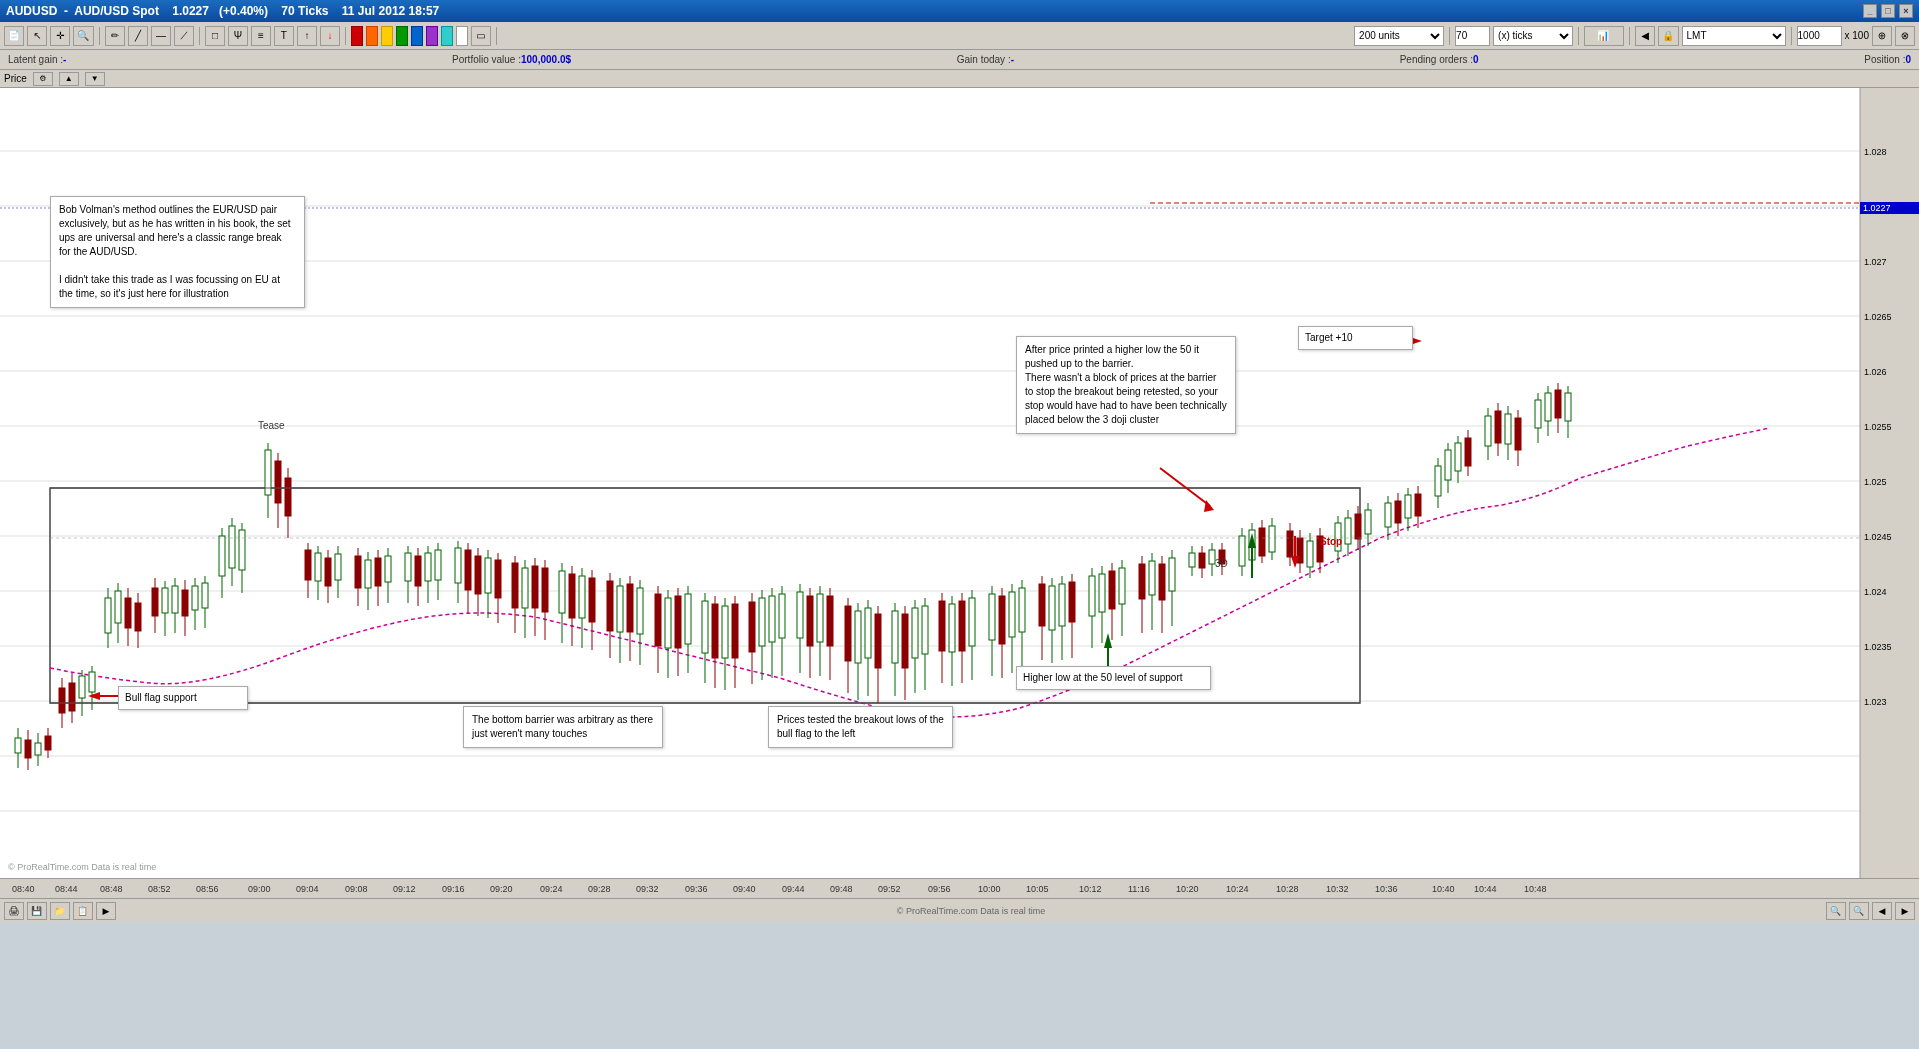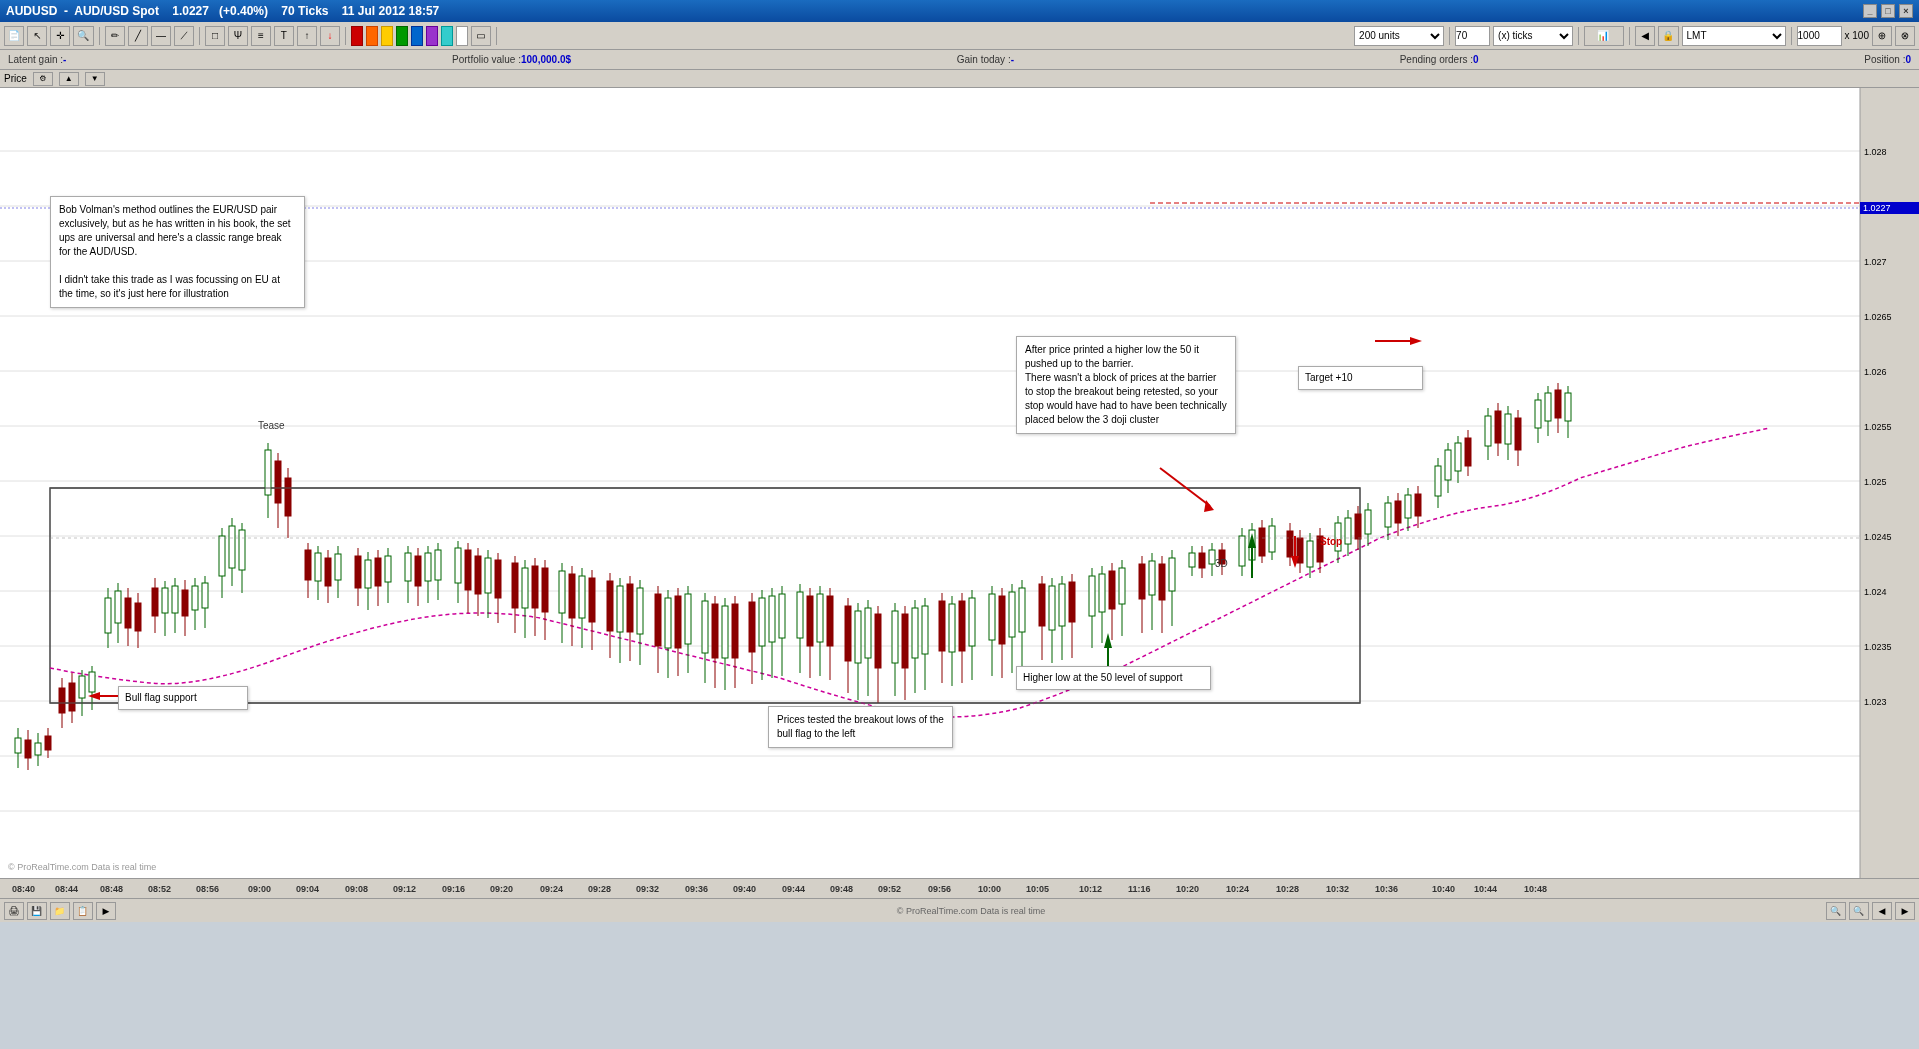--- a/index.html
+++ b/index.html
@@ -116,21 +116,20 @@
     #time-axis {
       background: #d4d0c8;
       border-top: 1px solid #999;
       height: 20px;
       display: flex;
       align-items: center;
       padding: 0 0 0 50px;
       font-size: 9px;
       color: #333;
       position: relative;
-      font-weight: bold;
     }
     .time-label {
       position: absolute;
       font-size: 9px;
     }
 
     
     #bottom-bar {
       background: #d4d0c8;
       border-top: 1px solid #999;
@@ -638,36 +637,39 @@
     </div>
 
     <div style="position:absolute; left:258px; top:332px; font-size:10px; color:#333;">
       <span>Tease</span>
     </div>
 
     <div class="annotation-box" style="left:118px; top:598px; width:130px; padding:4px 6px;">
       <span>Bull flag support</span>
     </div>
 
+    <div class="annotation-box" style="left:463px; top:618px; width:200px;">
+      <span>The bottom barrier was arbitrary as there just weren't many touches</span>
+    </div>
 
     <div class="annotation-box" style="left:768px; top:618px; width:185px;">
       <span>Prices tested the breakout lows of the bull flag to the left</span>
     </div>
 
     <div class="annotation-box" style="left:1016px; top:578px; width:195px; padding:4px 6px;">
       <span>Higher low at the 50 level of support</span>
     </div>
 
     <div class="annotation-box" style="left:1016px; top:248px; width:220px;">
       <span>After price printed a higher low the 50 it pushed up to the barrier.</span>
       <br>
       <span>There wasn't a block of prices at the barrier to stop the breakout being retested, so your stop would have had to have been technically placed below the 3 doji cluster</span>
     </div>
 
-    <div class="annotation-box" style="left:1298px; top:238px; width:125px; padding:4px 6px;margin-top:40px;">
+    <div class="annotation-box" style="left:1298px; top:238px; width:115px; padding:4px 6px;">
       <span>Target +10</span>
     </div>
 
     <div style="position:absolute; left:1320px; top:448px; font-size:10px; color:#cc0000; font-weight:bold;">
       <span>Stop</span>
     </div>
 
     <div style="position:absolute; left:1215px; top:470px; font-size:10px; color:#333;">
       <span>3D</span>
     </div>

